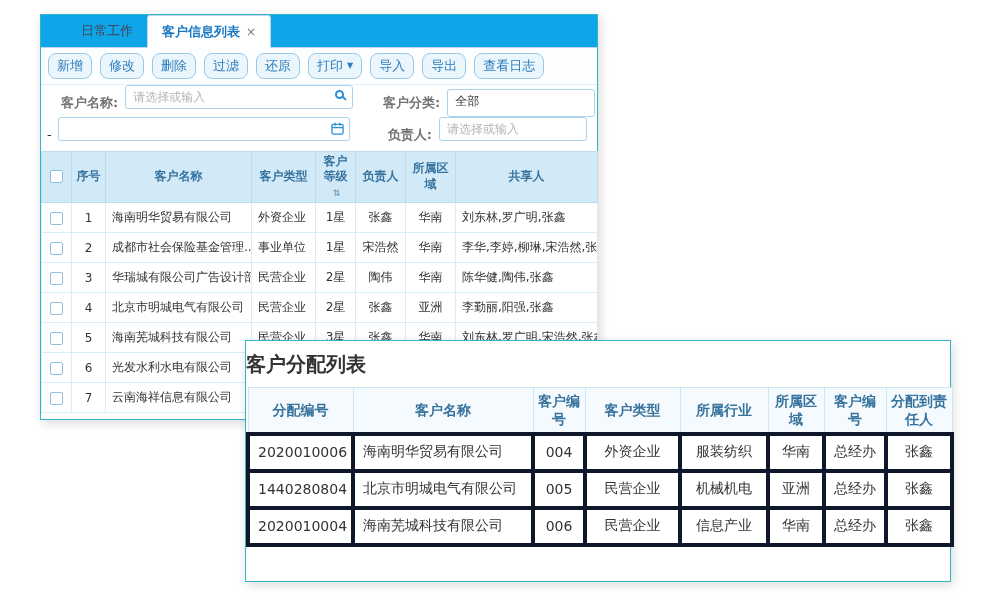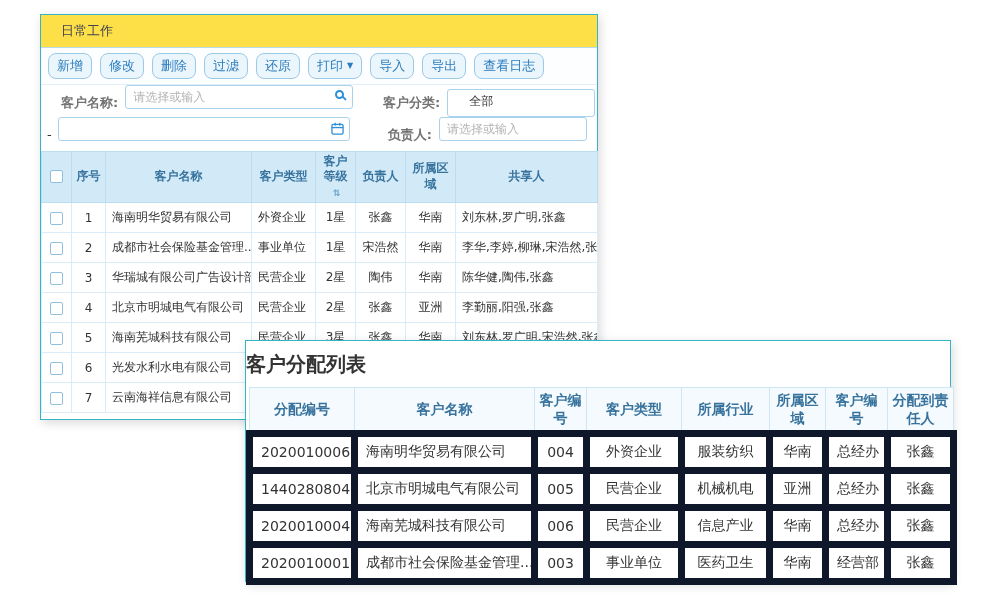--- a/index.html
+++ b/index.html
@@ -11,22 +11,22 @@
   }
   .panel {
     position:absolute; background:#fff;
     border:1px solid #35b3c7;
     box-shadow:2px 3px 10px rgba(0,0,0,0.15);
   }
   #panelA { left:40px; top:14px; width:558px; height:406px; }
   #panelB { left:245px; top:340px; width:706px; height:242px; z-index:10; }
 
   
-  .tabbar { height:33px; background:#fde047; border-bottom:1px solid #bcd9ec;
-            display:flex; align-items:stretch; padding-left:6px; }
+  .tabbar { height:33px; background:#0ea5e9; border-bottom:1px solid #bcd9ec;
+            display:flex; align-items:stretch; padding-left:26px; }
   .tab { display:flex; align-items:center; gap:6px; padding:0 14px;
          font-size:13px; color:#445; cursor:pointer; }
   .tab.active { background:#fff; border:1px solid #bcd9ec; border-bottom:1px solid #fff;
                 margin-bottom:-1px; color:#1b79c4; font-weight:bold;
                 border-top-left-radius:3px; border-top-right-radius:3px; }
   .tab .close { color:#777; font-weight:normal; font-size:12px; line-height:1; }
 
   
   .toolbar { display:flex; gap:8px; padding:5px 7px; align-items:center;
              border-bottom:1px solid #e2eff8; background:#fdfeff; }
@@ -40,21 +40,21 @@
   .frow1 { padding-left:20px; margin-top:2px; }
   .frow2 { padding-left:6px; }
   .flabel { font-weight:bold; color:#737373; margin-right:7px; white-space:nowrap; }
   .dash { color:#333; margin-right:6px; }
   .finput { position:relative; height:36px; }
   .finput input { width:100%; height:24px; border:1px solid #a9d3ec; border-radius:3px;
                   font-size:12px; padding:0 24px 0 7px; color:#333; outline:none;
                   font-family:inherit; }
   .finput input::placeholder { color:#b4b4b4; }
   .selectbox { height:28px; line-height:22px; border:1px solid #a9d3ec; border-radius:3px;
-               font-size:12px; padding:0 21px; color:#333; background:#fff; cursor:pointer; }
+               font-size:12px; padding:0 7px; color:#333; background:#fff; cursor:pointer; }
   .mag { position:absolute; right:9px; top:5px; width:9px; height:9px;
          border:2px solid #2b8fd8; border-radius:50%; cursor:pointer; }
   .mag::after { content:""; position:absolute; width:6px; height:2px; background:#2b8fd8;
                 transform:rotate(45deg); right:-5px; bottom:-2px; border-radius:1px; }
   .calwrap { position:absolute; right:6px; top:5px; cursor:pointer; line-height:0; }
 
   
   table.grid { border-collapse:collapse; width:100%; table-layout:fixed; font-size:12px; }
   .grid th { background:#d2eaf8; color:#38739e; font-weight:bold;
              border:1px solid #bcdcf0; height:48px; padding:2px 3px;
@@ -66,30 +66,34 @@
   .cb { display:inline-block; width:13px; height:13px; border:1px solid #8fc0e0;
         border-radius:2px; background:#fff; vertical-align:middle; cursor:pointer; }
   .sort { font-size:9px; color:#6ba3c8; margin-left:2px; cursor:pointer; }
 
   
   #panelB .btitle { height:46px; line-height:46px; text-align:left;
                     font-size:20px; font-weight:bold; color:#333; }
   #panelB table.grid { font-size:14px; }
   #panelB .grid th { background:#f4fafd; color:#38739e; height:46px;
                      border:1px solid #cfe7f5; }
-  #panelB .grid td { height:37px; border:7px solid #0f172a; padding:2px 8px; }
+  #panelB .grid td { height:37px; border:4px solid #0f172a; padding:2px 8px; }
 </style>
 </head>
 <body>
 
 <div id="panelA" class="panel">
 
   <div class="tabbar">
     <div class="tab">
       <span>日常工作</span>
+    </div>
+    <div class="tab active">
+      <span>客户信息列表</span>
+      <span class="close">×</span>
     </div>
   </div>
 
   <div class="toolbar">
     <button class="btn">
         <span>新增</span>
       </button>
     <button class="btn">
         <span>修改</span>
       </button>
@@ -294,25 +298,15 @@
       <tr>
         <td class="link">2020010004</td>
         <td class="link">海南芜城科技有限公司</td>
         <td class="c">006</td>
         <td class="c">民营企业</td>
         <td class="c">信息产业</td>
         <td class="c">华南</td>
         <td class="c">总经办</td>
         <td class="c link">张鑫</td>
       </tr>
-      <tr>
-        <td class="link">2020010001</td>
-        <td class="link">成都市社会保险基金管理...</td>
-        <td class="c">003</td>
-        <td class="c">事业单位</td>
-        <td class="c">医药卫生</td>
-        <td class="c">华南</td>
-        <td class="c">经营部</td>
-        <td class="c link">张鑫</td>
-      </tr>
     </tbody>
   </table>
 </div>
 
 </body></html>

